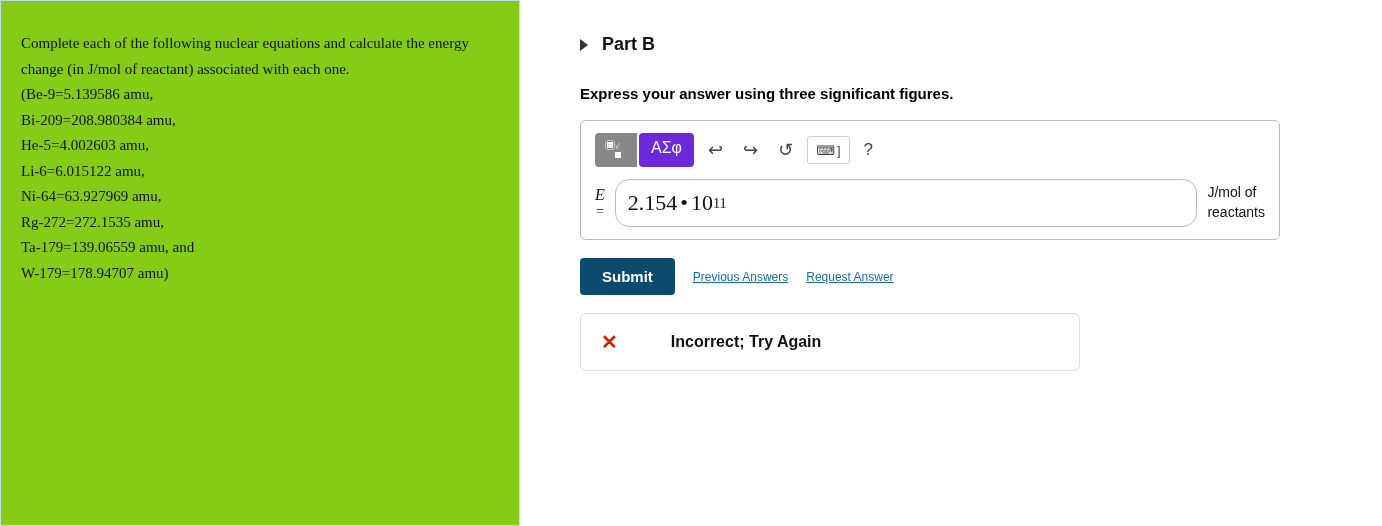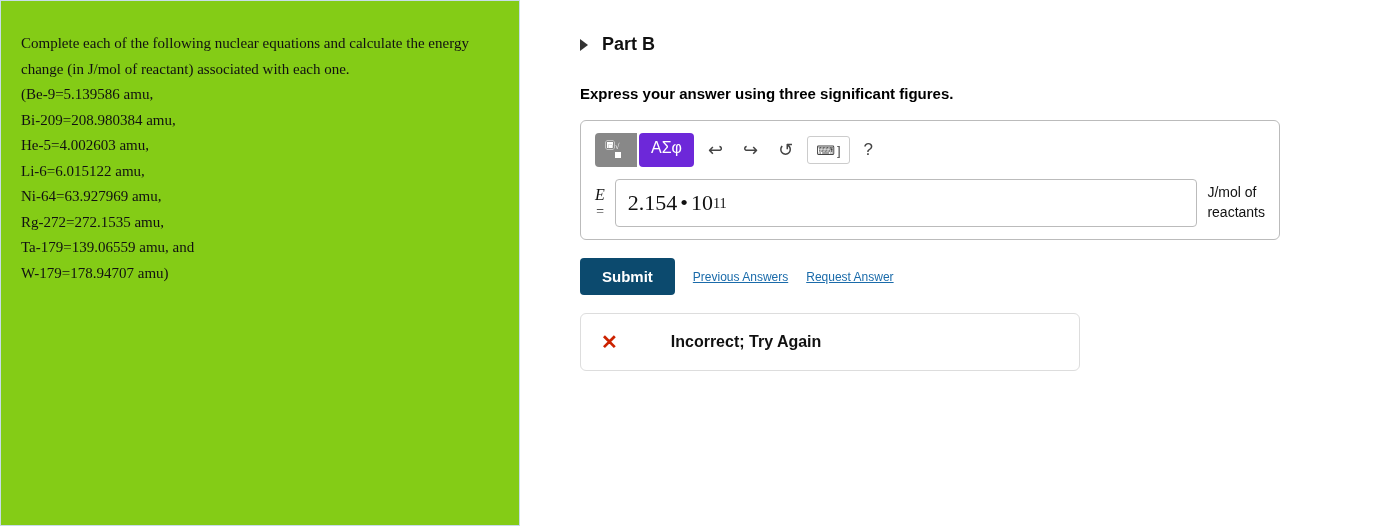--- a/index.html
+++ b/index.html
@@ -170,21 +170,21 @@
       align-items: center;
       font-family: Georgia, serif;
     }
     .e-label .eq-sign {
       font-size: 14px;
     }
 
     .math-input {
       flex: 1;
       border: 1px solid #bbb;
-      border-radius: 4px;
+      border-radius: 14px;
       padding: 8px 12px;
       font-size: 22px;
       font-family: Georgia, serif;
       color: #111;
       min-height: 48px;
       display: flex;
       align-items: center;
     }
 
     .unit-label {

